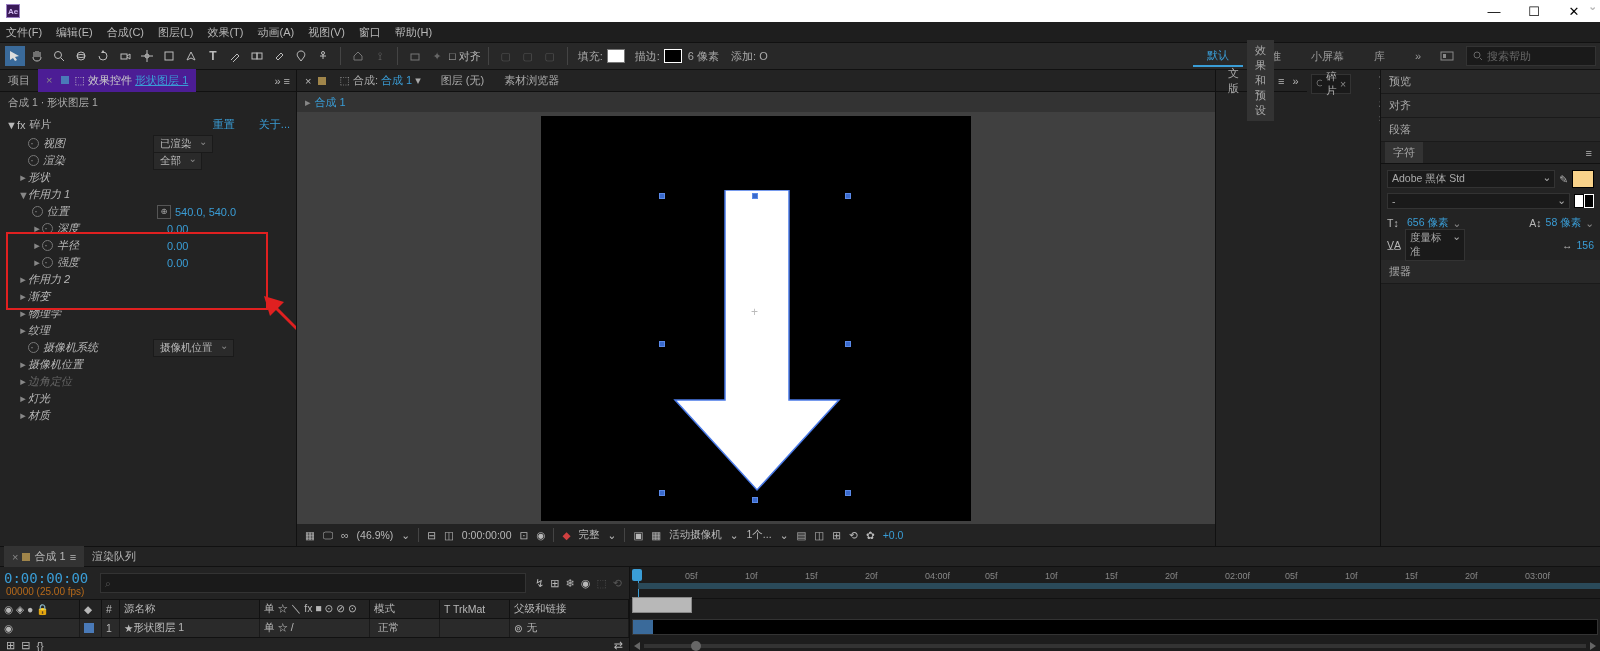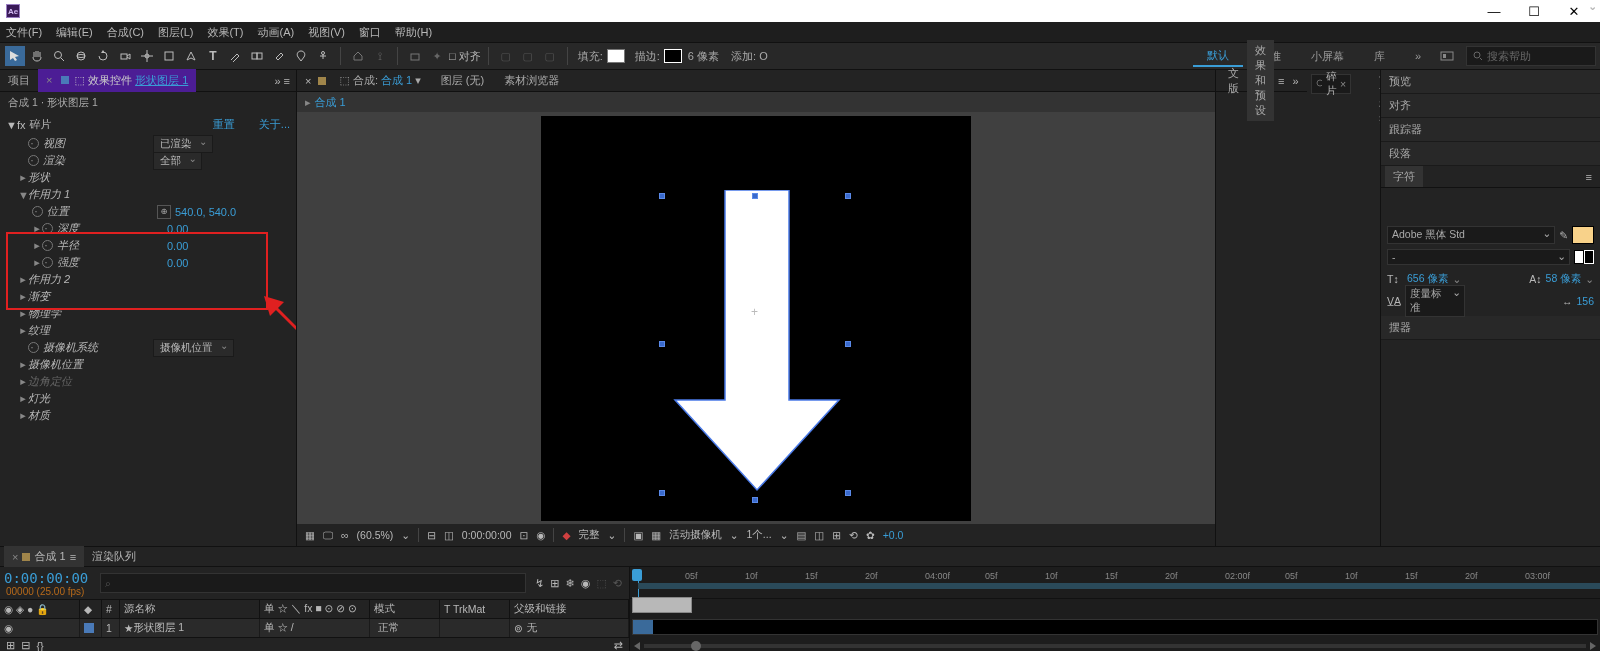--- a/index.html
+++ b/index.html
@@ -78,21 +78,21 @@
 
   
   .rtab { height:22px; display:flex; align-items:center; background:#232323; border-bottom:1px solid #111; padding:0 4px; }
   .rtab .tabbtn { padding:3px 8px; font-size:11px; color:#aaa; }
   .rtab .tabbtn.active { background:#333; }
   .rtab .menu { margin-left:auto; padding:0 4px;}
   .rsearch { height:20px; margin:4px; background:#1a1a1a; border:1px solid #333; display:flex; align-items:center; padding:0 4px; font-size:10.5px; }
   .rrow { padding:2px 6px 2px 24px; font-size:11px; }
   .rrow .folder { background:#333; display:inline-block; padding:1px 3px; margin-right:4px; font-size:9px; }
   .rstack { padding:4px 8px; font-size:11px; color:#aaa; border-bottom:1px solid #1a1a1a; background:#282828;}
-  .charpanel { padding:4px 6px; font-size:10.5px;margin-top:32px; }
+  .charpanel { padding:4px 6px; font-size:10.5px; }
   .charpanel .row { display:flex; align-items:center; height:22px; gap:4px; }
   .charpanel select, .charpanel .fakesel { background:#1a1a1a; border:1px solid #333; color:#aaa; font-size:10.5px; padding:1px 14px 1px 4px; position:relative; }
   .fakesel::after { content:'⌄'; position:absolute; right:3px; top:0; }
   .colorswatch { width:22px; height:18px; background:#f8d28a; border:1px solid #000; }
   .charval { color:#3a9dd6; }
 
   
   .timeline { height:105px; background:#232323; border-top:1px solid #111; display:flex; flex-direction:column; }
   .tl-tabs { height:20px; display:flex; align-items:center; border-bottom:1px solid #111; padding:0 4px; font-size:11px; }
   .tl-tab { padding:3px 8px; display:flex; align-items:center;}
@@ -416,21 +416,21 @@
         <div class="selhandle" style="left:118px; top:374px;"></div>
         <div class="selhandle" style="left:211px; top:381px;"></div>
         <div class="selhandle" style="left:304px; top:374px;"></div>
         <span class="anchor"></span>
       </div>
     </div>
     <div class="viewerfooter">
       <span class="vf">▦</span>
       <span class="vf">🖵</span>
       <span class="vf">∞</span>
-      <span class="vf">(60.5%)</span>
+      <span class="vf">(46.9%)</span>
         <span class="vf">⌄</span>
       <span class="vsep"></span>
       <span class="vf">⊟</span>
       <span class="vf">◫</span>
       <span class="vf">0:00:00:00</span>
       <span class="vf">⊡</span>
       <span class="vf">◉</span>
       <span class="vsep"></span>
       <span class="vf" style="color:#d04040;">◆</span>
       <span class="vf">完整</span>
@@ -470,21 +470,20 @@
     <div class="rrow" style="padding-left:28px; background:#333;"><span class="folder">⊡</span><span>碎片</span></div>
     <div style="flex:1;"></div>
     <div style="height:14px;border-top:1px solid #111;display:flex;justify-content:flex-end;padding:0 4px;">
         <span>▣</span>
       </div>
   </div>
 
   <div class="rightcol2">
     <div class="rstack">预览</div>
     <div class="rstack">对齐</div>
-    <div class="rstack">跟踪器</div>
     <div class="rstack">段落</div>
     <div class="rtab">
       <span class="tabbtn active">字符</span>
       <span class="menu">≡</span>
     </div>
     <div class="charpanel">
       <div class="row">
         <span class="fakesel" style="flex:1;">Adobe 黑体 Std</span>
         <span>✎</span>
         <span class="colorswatch"></span>

